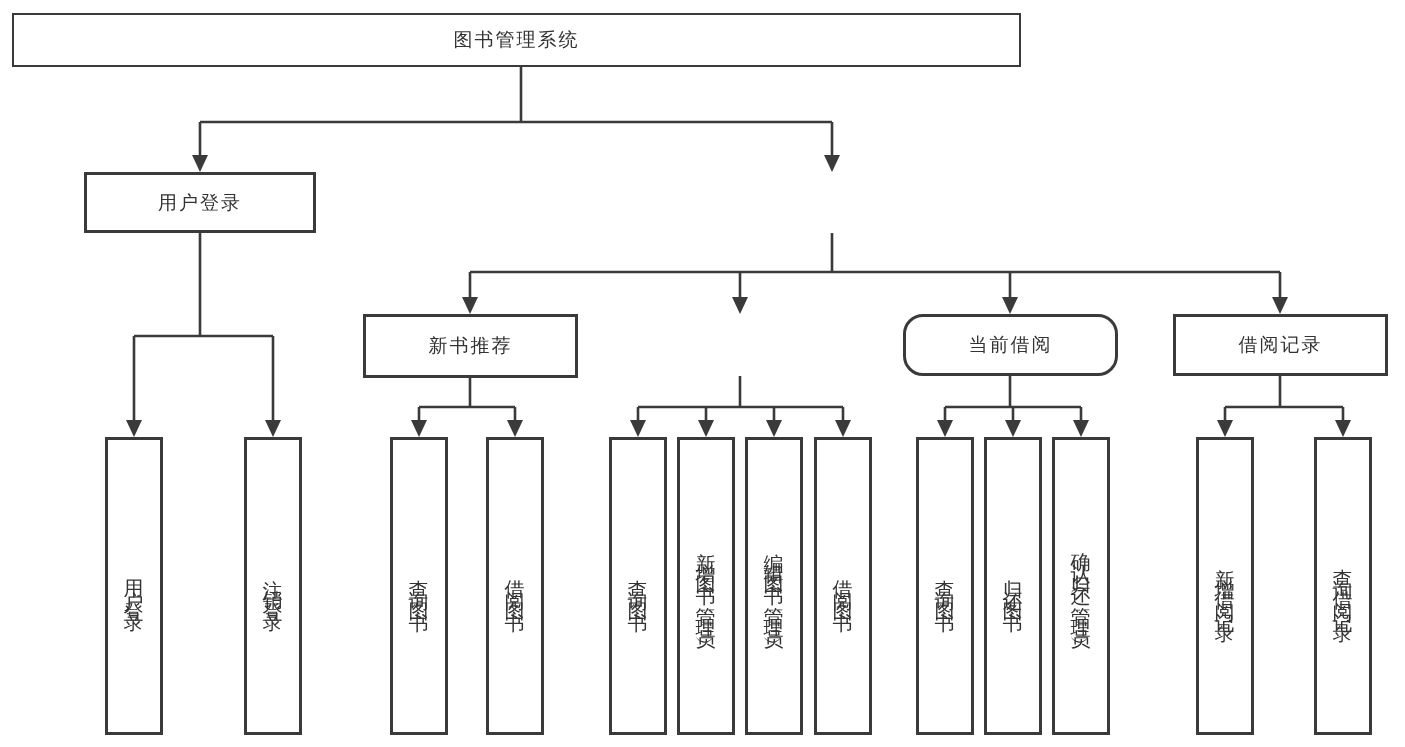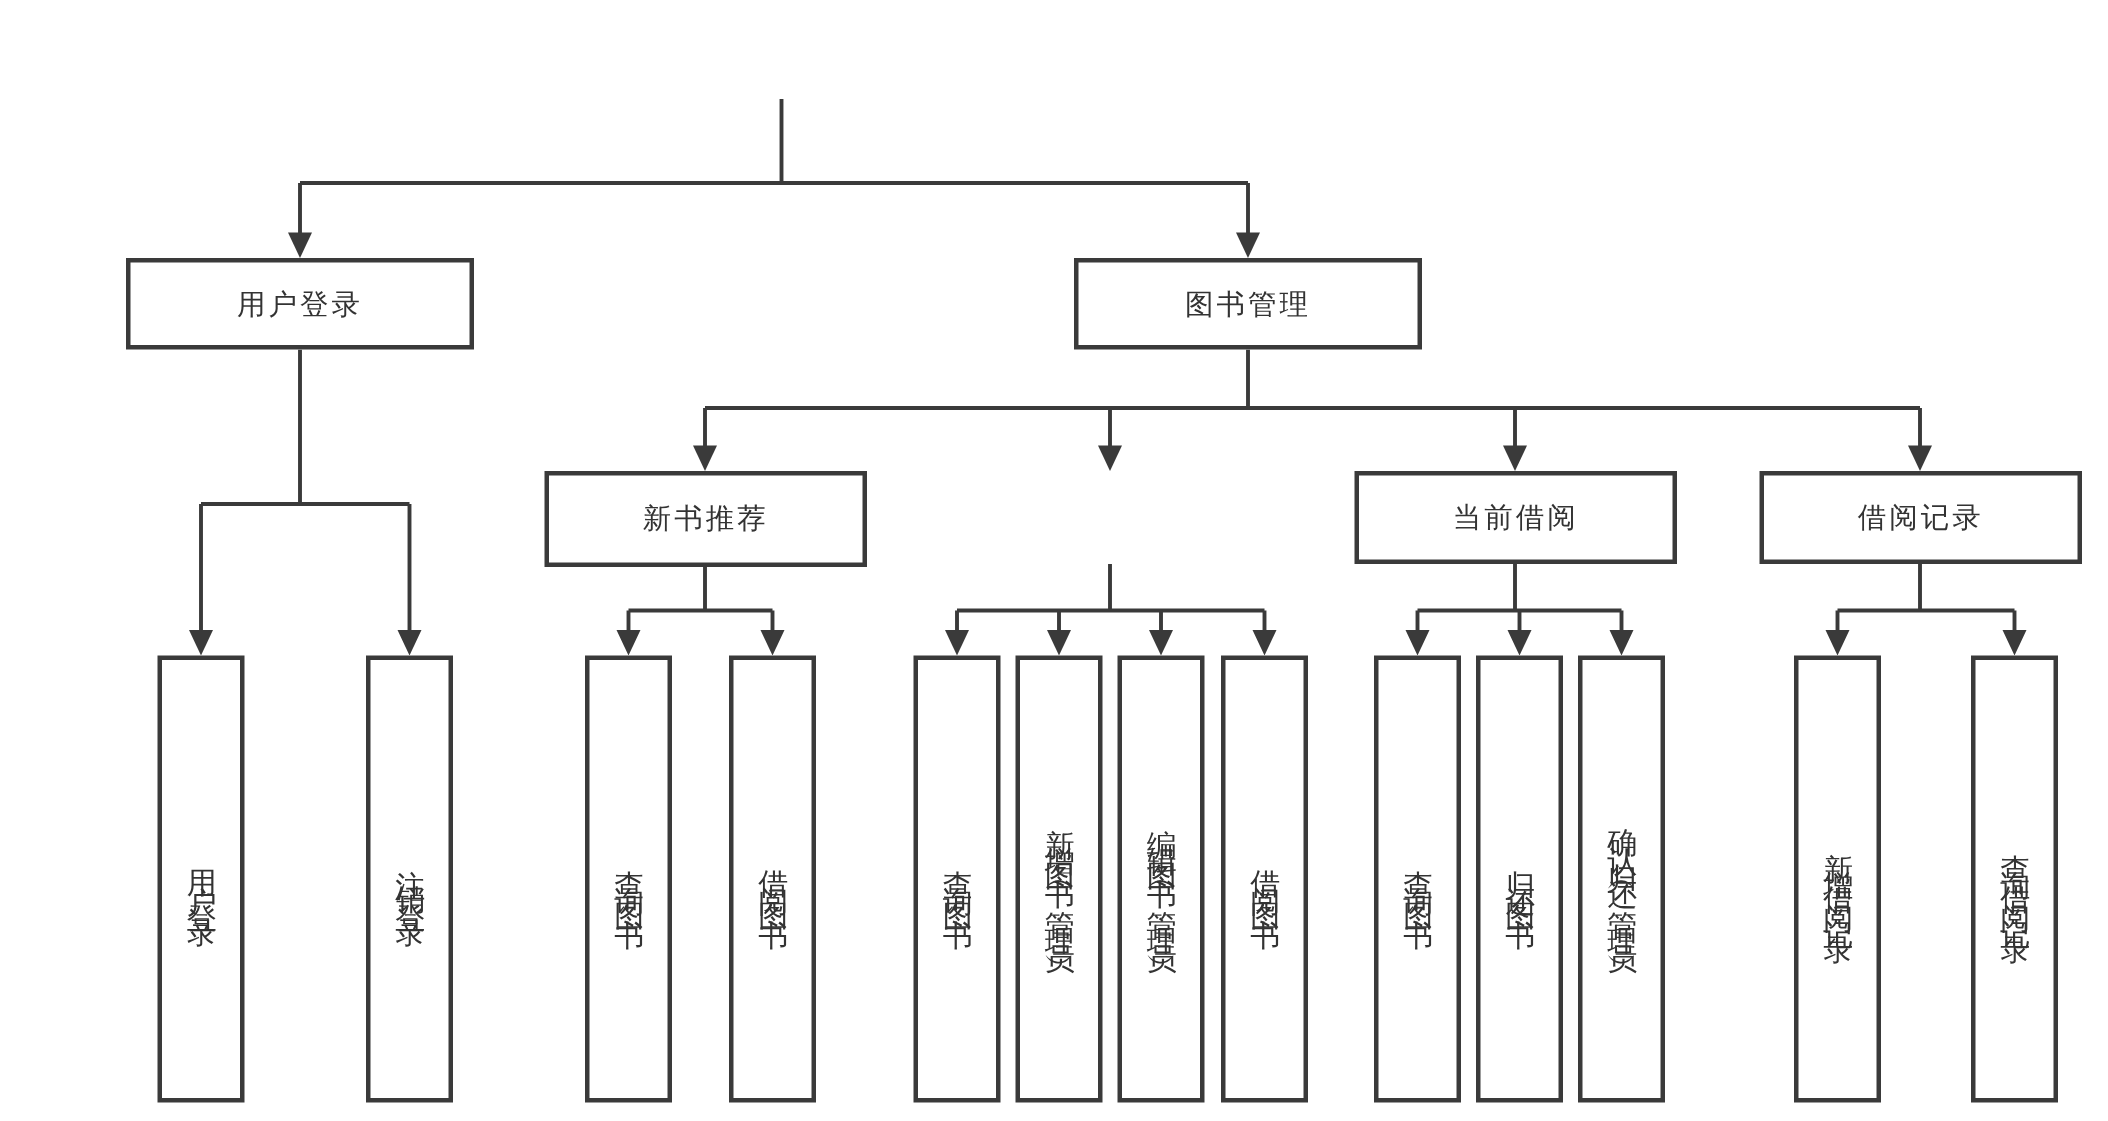--- a/index.html
+++ b/index.html
@@ -124,26 +124,26 @@
       <polygon points="766,420 782,420 774,437"></polygon>
       <polygon points="835,420 851,420 843,437"></polygon>
       <polygon points="937,420 953,420 945,437"></polygon>
       <polygon points="1005,420 1021,420 1013,437"></polygon>
       <polygon points="1073,420 1089,420 1081,437"></polygon>
       <polygon points="1217,420 1233,420 1225,437"></polygon>
       <polygon points="1335,420 1351,420 1343,437"></polygon>
     </g>
   </svg>
 
+  <div class="node root" style="left:12px; top:13px; width:1009px; height:54px;">图书管理系统</div>
 
   <div class="node" style="left:84px; top:172px; width:232px; height:61px;">用户登录</div>
-  <div class="node" style="left:716px; top:172px; width:232px; height:61px;">图书管理</div>
 
   <div class="node" style="left:363px; top:314px; width:215px; height:64px;">新书推荐</div>
-  <div class="node" style="left:903px; top:314px; width:215px; height:62px;">当前借阅</div>
+  <div class="node" style="left:903px; top:314px; width:215px; height:62px;border-radius:20px;">当前借阅</div>
   <div class="node" style="left:1173px; top:314px; width:215px; height:62px;font-family:Liberation Serif, serif;">借阅记录</div>
 
   <div class="node vnode" style="left:105px; top:437px; width:58px; height:298px;">用户登录</div>
   <div class="node vnode" style="left:244px; top:437px; width:58px; height:298px;">注销登录</div>
 
   <div class="node vnode" style="left:390px; top:437px; width:58px; height:298px;">查询图书</div>
   <div class="node vnode" style="left:486px; top:437px; width:58px; height:298px;">借阅图书</div>
 
   <div class="node vnode" style="left:609px; top:437px; width:58px; height:298px;">查询图书</div>
   <div class="node vnode" style="left:677px; top:437px; width:58px; height:298px;">新增图书（管理员）</div>

